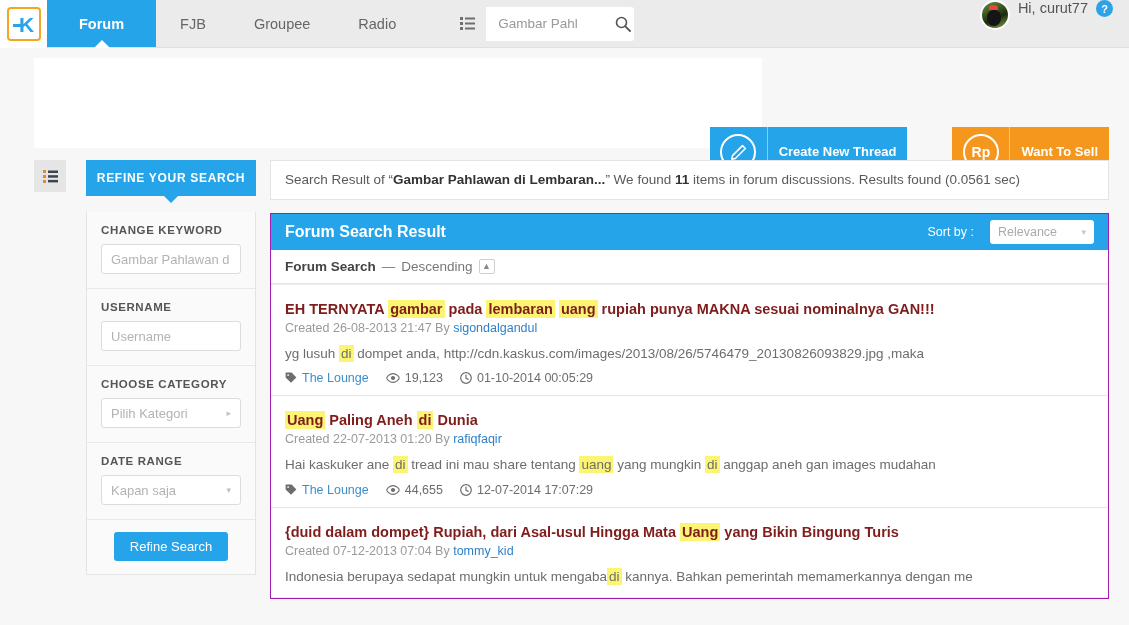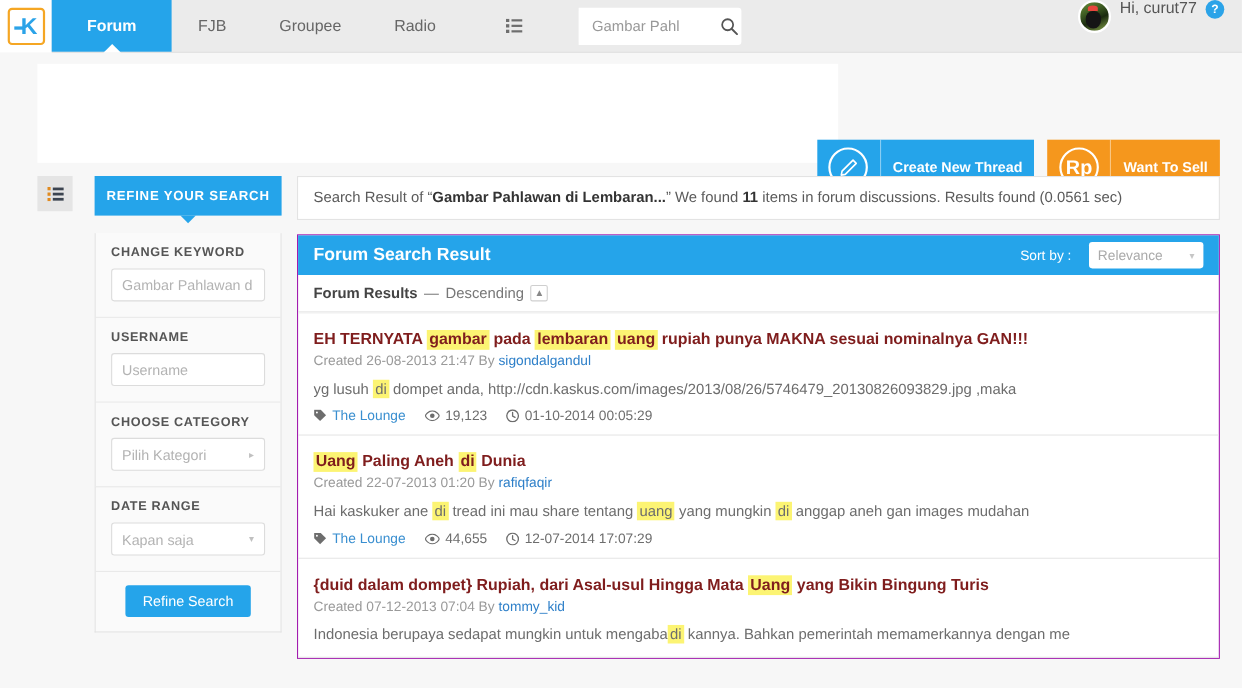--- a/index.html
+++ b/index.html
@@ -79,21 +79,20 @@
     background: #ebebeb;
     display: flex; align-items: center; justify-content: center;
     cursor: pointer;
   }
   .search-field {
     width: 148px; height: 34px;
     background: #fff;
     display: flex; align-items: center;
     padding: 0 0 0 12px;
     border-radius: 0 3px 3px 0;
-    margin-left: 40px;
   }
   .search-field input {
     border: none; outline: none;
     flex: 1;
     font-size: 13.5px;
     color: #999;
     font-family: "Liberation Sans", sans-serif;
     min-width: 0;
   }
   .search-icon-btn {
@@ -143,39 +142,40 @@
   }
   .cta-group {
     position: absolute;
     right: 20px; top: 79px;
     display: flex; gap: 12px;
   }
   .cta {
     display: flex; align-items: stretch;
     height: 50px;
     cursor: pointer;
+    margin-left: 33px;
   }
   .cta-icon {
     width: 57px;
     display: flex; align-items: center; justify-content: center;
   }
   .cta-sep { width: 1px; background: rgba(255,255,255,0.45); }
   .cta-label {
     display: flex; align-items: center;
     padding: 0 11px;
     color: #fff; font-weight: bold; font-size: 13px;
     line-height: 1.12;
   }
   .cta.blue { background: #25a4ea; }
   .cta.orange { background: #f5971d; }
   .circ {
     width: 36px; height: 36px; border-radius: 50%;
     border: 2px solid #fff;
     display: flex; align-items: center; justify-content: center;
-    color: #fff; font-weight: bold; font-size: 18px;
+    color: #fff; font-weight: bold; font-size: 14px;
   }
 
   
   .content {
     display: flex;
     padding: 0 20px 0 34px;
     gap: 0;
     position: relative;
     border-radius: 17px;
   }
@@ -499,21 +499,21 @@
         <div class="sort-wrap">
           <span class="sort-label">Sort by :</span>
           <div class="sort-select">
             <span>Relevance</span>
             <span class="caret">▾</span>
           </div>
         </div>
       </div>
 
       <div class="listing-bar">
-        <b>Forum Results</b>
+        <b>Forum Search</b>
         <span>—</span>
         <span>Descending</span>
         <span class="sort-dir">▲</span>
       </div>
 
       <div id="results-host">
           <div class="res-item">
             <div class="res-title"><span>EH TERNYATA </span><mark>gambar</mark><span> pada </span><mark>lembaran</mark><span> </span><mark>uang</mark><span> rupiah punya MAKNA sesuai nominalnya GAN!!!</span></div>
             <div class="res-created"><span>Created 26-08-2013 21:47 By </span><a>sigondalgandul</a></div>
             <div class="res-snippet"><span>yg lusuh </span><mark>di</mark><span> dompet anda, http://cdn.kaskus.com/images/2013/08/26/5746479_20130826093829.jpg ,maka</span></div>

